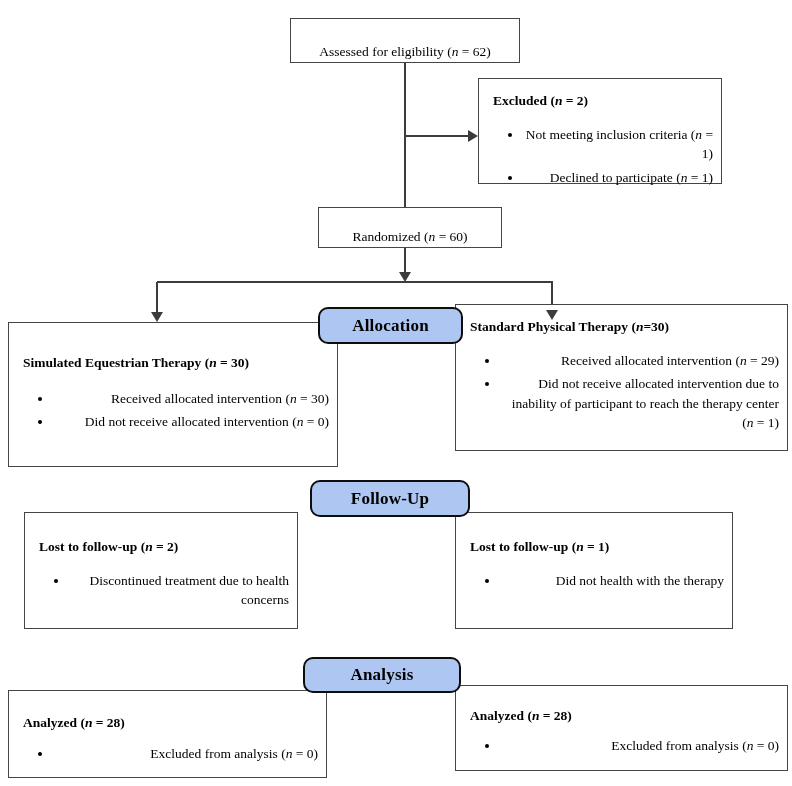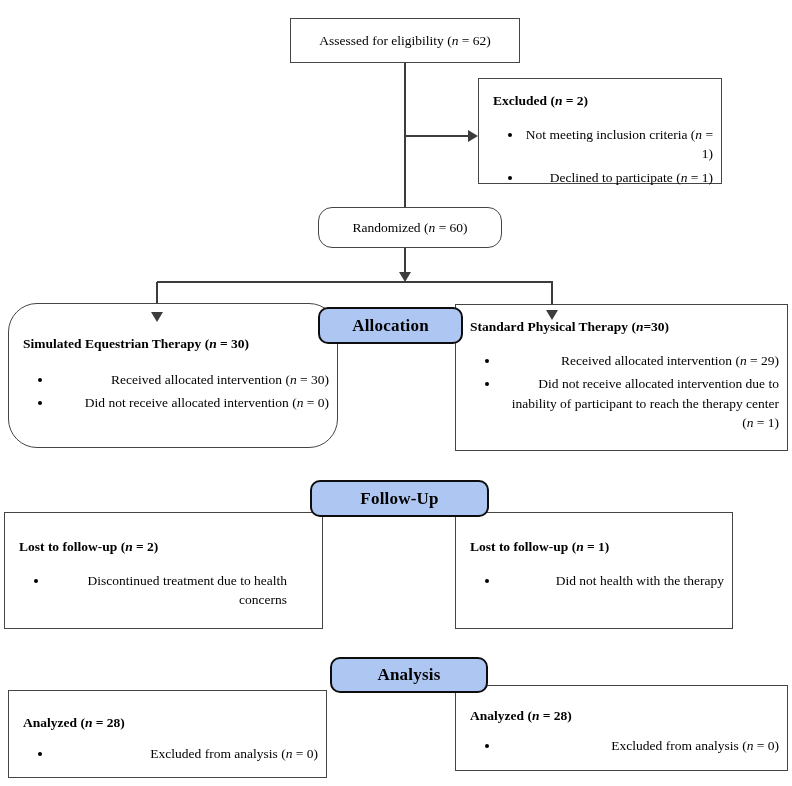--- a/index.html
+++ b/index.html
@@ -20,21 +20,21 @@
     position:absolute;background:var(--banner-fill);
     border:2px solid var(--banner-border);border-radius:10px;
     display:flex;align-items:center;justify-content:center;
     font-weight:bold;font-size:17px;z-index:6;letter-spacing:.2px;
     box-sizing:border-box;
   }
   .box{
     position:absolute;background:#fff;border:1.5px solid var(--box-border);
     box-sizing:border-box;font-size:13.5px;line-height:1.45;z-index:1;
   }
-  .box.center{display:flex;align-items:center;justify-content:center;text-align:center;}
+  .box.center{display:flex;align-items:flex-end;justify-content:center;text-align:center;}
   .bt{font-weight:bold;}
   .box ul{margin:14px 0 0 0;padding-left:30px;}
   .box li{margin-bottom:4px;text-align:right;}
   .vline,.hline{position:absolute;background:var(--line);z-index:0;}
   .vline{width:2px;}
   .hline{height:2px;}
   .arr-down{position:absolute;width:0;height:0;z-index:2;
     border-left:6px solid transparent;border-right:6px solid transparent;
     border-top:10px solid var(--line);}
   .arr-right{position:absolute;width:0;height:0;z-index:2;
@@ -57,67 +57,67 @@
   <div class="arr-right" style="left:468px;top:130px;"></div>
 
   <div class="box" style="left:478px;top:78px;width:244px;height:106px;padding:12px 8px 0 14px;">
     <div class="bt">Excluded (<i>n</i> = 2)</div>
     <ul>
       <li>Not meeting inclusion criteria (<i>n</i> = 1)</li>
       <li>Declined to participate (<i>n</i> = 1)</li>
     </ul>
   </div>
 
-  <div class="box center" style="left:318px;top:207px;width:184px;height:41px;border-radius:14px;">
+  <div class="box center" style="left:318px;top:207px;width:184px;height:41px;">
     <span>Randomized (<i>n</i> = 60)</span>
   </div>
 
   <div class="vline" style="left:404px;top:248px;height:25px;"></div>
   <div class="arr-down" style="left:399px;top:272px;"></div>
   <div class="hline" style="left:157px;top:281px;width:396px;"></div>
   <div class="vline" style="left:156px;top:282px;height:30px;"></div>
   <div class="arr-down" style="left:151px;top:312px;"></div>
   <div class="vline" style="left:551px;top:282px;height:28px;"></div>
   <div class="arr-down" style="left:546px;top:310px;"></div>
 
   <div class="banner" style="left:318px;top:307px;width:145px;height:37px;">Allocation</div>
 
-  <div class="box" style="left:8px;top:303px;width:330px;height:145px;padding:30px 8px 0 14px;border-radius:29px;">
+  <div class="box" style="left:8px;top:322px;width:330px;height:145px;padding:30px 8px 0 14px;">
     <div class="bt">Simulated Equestrian Therapy (<i>n</i> = 30)</div>
     <ul style="margin-top:16px;">
       <li>Received allocated intervention (<i>n</i> = 30)</li>
       <li>Did not receive allocated intervention (<i>n</i> = 0)</li>
     </ul>
   </div>
 
   <div class="box" style="left:455px;top:304px;width:333px;height:147px;padding:12px 8px 0 14px;">
     <div class="bt">Standard Physical Therapy (<i>n</i>=30)</div>
     <ul>
       <li>Received allocated intervention (<i>n</i> = 29)</li>
       <li style="max-width:285px;">Did not receive allocated intervention due to inability of participant to reach the therapy center (<i>n</i> = 1)</li>
     </ul>
   </div>
 
-  <div class="banner" style="left:310px;top:480px;width:179px;height:37px;">Follow-Up</div>
+  <div class="banner" style="left:310px;top:480px;width:160px;height:37px;">Follow-Up</div>
 
-  <div class="box" style="left:4px;top:512px;width:319px;height:117px;padding:24px 8px 9px 14px;">
+  <div class="box" style="left:24px;top:512px;width:274px;height:117px;padding:24px 8px 9px 14px;">
     <div class="bt">Lost to follow-up (<i>n</i> = 2)</div>
     <ul>
       <li style="max-width:238px;">Discontinued treatment due to health concerns</li>
     </ul>
   </div>
 
   <div class="box" style="left:455px;top:512px;width:278px;height:117px;padding:24px 8px 0 14px;">
     <div class="bt">Lost to follow-up (<i>n</i> = 1)</div>
     <ul>
       <li>Did not health with the therapy</li>
     </ul>
   </div>
 
-  <div class="banner" style="left:330px;top:657px;width:158px;height:36px;">Analysis</div>
+  <div class="banner" style="left:303px;top:657px;width:158px;height:36px;">Analysis</div>
 
   <div class="box" style="left:8px;top:690px;width:319px;height:88px;padding:22px 8px 0 14px;">
     <div class="bt">Analyzed (<i>n</i> = 28)</div>
     <ul style="margin-top:11px;">
       <li>Excluded from analysis (<i>n</i> = 0)</li>
     </ul>
   </div>
 
   <div class="box" style="left:455px;top:685px;width:333px;height:86px;padding:20px 8px 0 14px;">
     <div class="bt">Analyzed (<i>n</i> = 28)</div>

